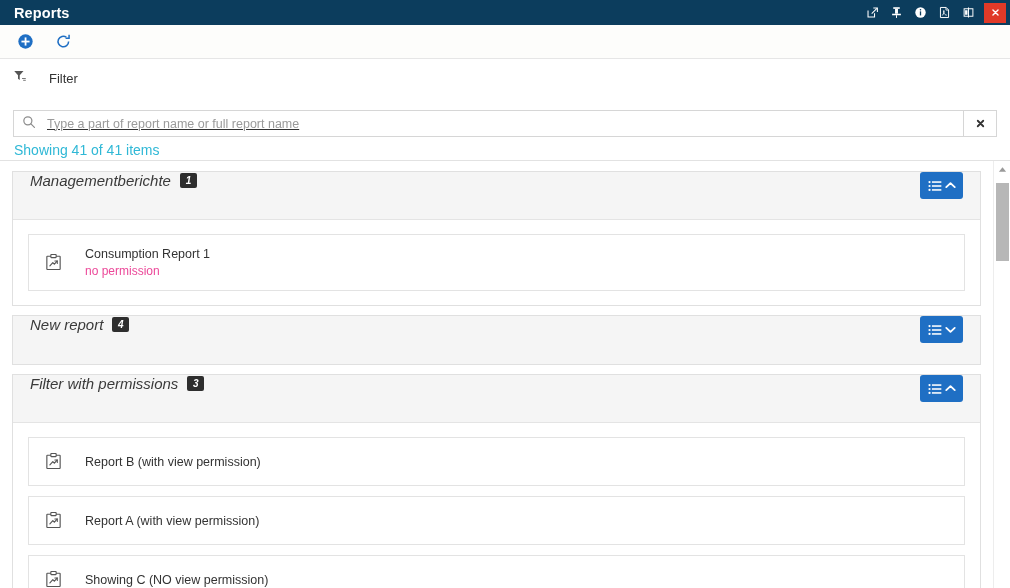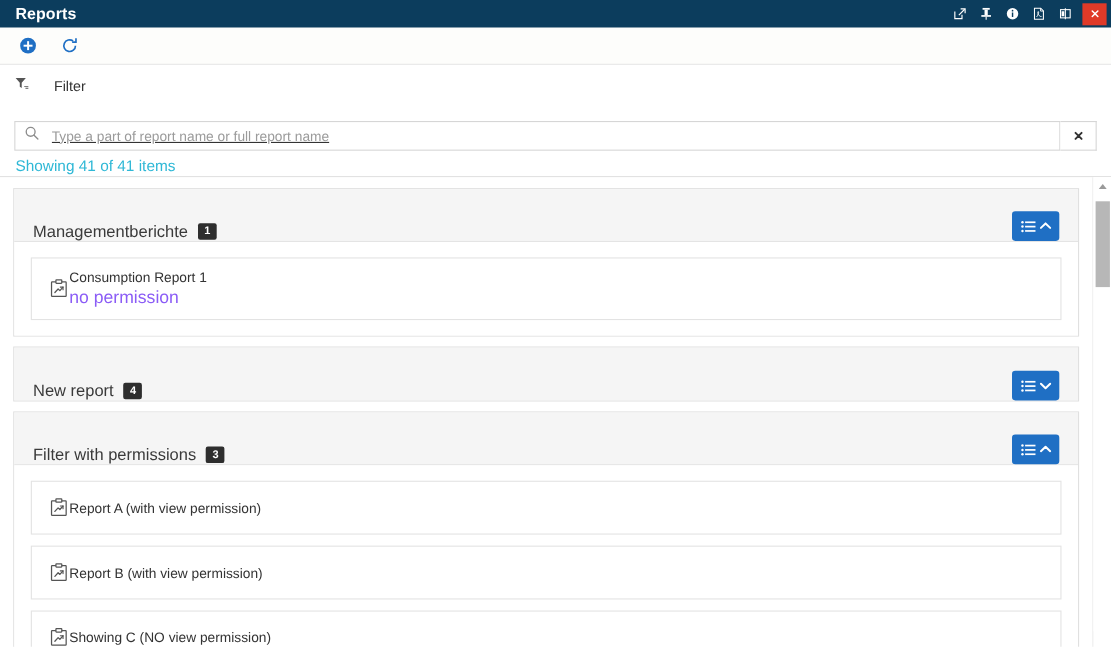--- a/index.html
+++ b/index.html
@@ -138,24 +138,25 @@
 
   .group {
     border: 1px solid #e0e0e0;
     background: #ffffff;
     margin-bottom: 9px;
   }
   .group-header {
     background: #f5f5f5;
     height: 48px;
     display: flex;
-    align-items: flex-end;
+    align-items: flex-start;
     justify-content: space-between;
     padding: 0 17px;
     border-bottom: 1px solid #e4e4e4;
+    font-style: italic;
   }
   .group.collapsed .group-header { border-bottom: none; }
   .group-title-wrap {
     display: flex;
     align-items: center;
     gap: 9px;
   }
   .group-title {
     font-size: 15px;
     color: #3a3a3a;
@@ -192,38 +193,39 @@
     background: #ffffff;
   }
 
   .report-item {
     border: 1px solid #e3e3e3;
     background: #ffffff;
     display: flex;
     align-items: center;
     min-height: 49px;
     padding: 6px 14px;
+    gap: 22px;
     margin-bottom: 10px;
     cursor: pointer;
   }
   .report-item:last-child { margin-bottom: 0; }
   .report-item.tall { min-height: 57px; }
   .report-icon {
     width: 20px;
     display: flex; align-items: center; justify-content: center;
     flex: 0 0 20px;
   }
   .report-text { display: flex; flex-direction: column; gap: 3px; }
   .report-name {
     font-size: 12.5px;
     color: #333333;
   }
   .report-sub {
-    font-size: 16px;
-    color: #8b5cf6;
+    font-size: 12px;
+    color: #ec4899;
   }
 
   
   .scrollbar {
     position: absolute;
     top: 0; right: 0;
     width: 17px;
     height: 100%;
     background: #ffffff;
     border-left: 1px solid #ededed;
@@ -443,35 +445,35 @@
         <div class="report-item">
           <span class="report-icon">
             <svg width="19" height="19" viewBox="0 0 20 20" fill="none" stroke="#555555" stroke-width="1.2">
               <rect x="3" y="3.4" width="14" height="14" rx="0.6"></rect>
               <rect x="7.2" y="1.6" width="5.6" height="3.2" rx="0.5" fill="#ffffff"></rect>
               <path d="M6.2 13.6 L9.3 10.2 L11 11.8 L14 8.4" stroke-linecap="round" stroke-linejoin="round"></path>
               <path d="M14 8.4 L11.4 8.4 M14 8.4 L14 11" stroke-width="1.1" stroke-linecap="round"></path>
             </svg>
           </span>
           <span class="report-text">
-            <span class="report-name">Report A (with view permission)</span>
+            <span class="report-name">Report B (with view permission)</span>
           </span>
         </div>
 
         <div class="report-item">
           <span class="report-icon">
             <svg width="19" height="19" viewBox="0 0 20 20" fill="none" stroke="#555555" stroke-width="1.2">
               <rect x="3" y="3.4" width="14" height="14" rx="0.6"></rect>
               <rect x="7.2" y="1.6" width="5.6" height="3.2" rx="0.5" fill="#ffffff"></rect>
               <path d="M6.2 13.6 L9.3 10.2 L11 11.8 L14 8.4" stroke-linecap="round" stroke-linejoin="round"></path>
               <path d="M14 8.4 L11.4 8.4 M14 8.4 L14 11" stroke-width="1.1" stroke-linecap="round"></path>
             </svg>
           </span>
           <span class="report-text">
-            <span class="report-name">Report B (with view permission)</span>
+            <span class="report-name">Report A (with view permission)</span>
           </span>
         </div>
 
         <div class="report-item">
           <span class="report-icon">
             <svg width="19" height="19" viewBox="0 0 20 20" fill="none" stroke="#555555" stroke-width="1.2">
               <rect x="3" y="3.4" width="14" height="14" rx="0.6"></rect>
               <rect x="7.2" y="1.6" width="5.6" height="3.2" rx="0.5" fill="#ffffff"></rect>
               <path d="M6.2 13.6 L9.3 10.2 L11 11.8 L14 8.4" stroke-linecap="round" stroke-linejoin="round"></path>
               <path d="M14 8.4 L11.4 8.4 M14 8.4 L14 11" stroke-width="1.1" stroke-linecap="round"></path>

